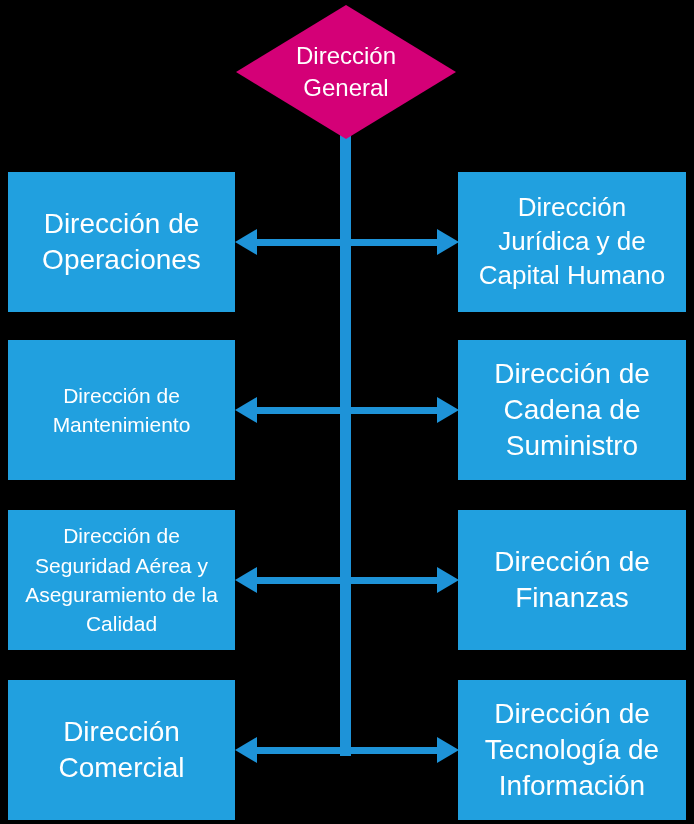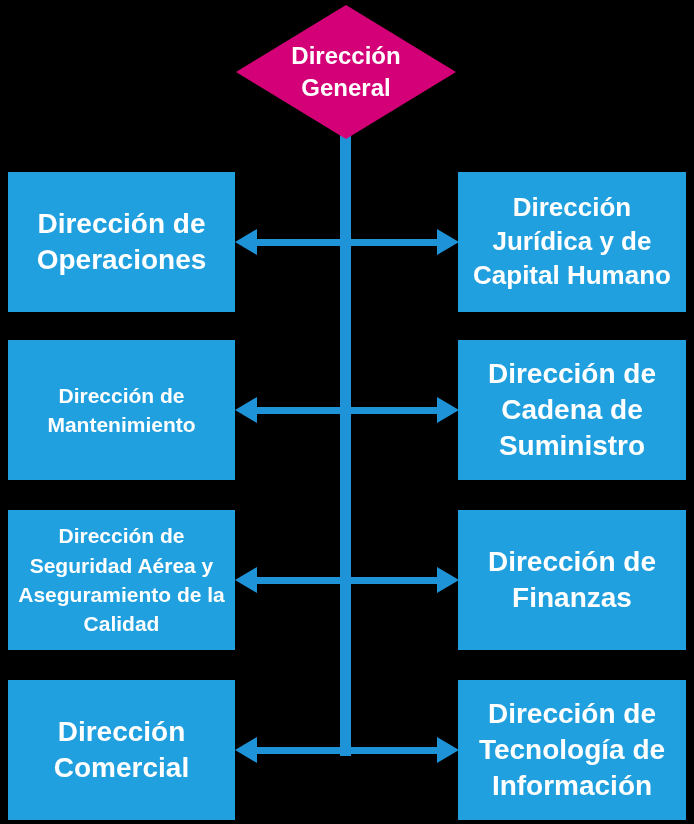--- a/index.html
+++ b/index.html
@@ -18,21 +18,21 @@
     display:flex;align-items:center;justify-content:center;
   }
   .diamond .node-label{font-size:24px;line-height:1.32;}
   
   .node{
     position:absolute;width:227px;height:140px;
     background:var(--node,#21A0DF);
     display:flex;align-items:center;justify-content:center;
   }
   .node-label{
-    color:var(--text,#fff);text-align:center;white-space:pre-line;font-weight:700;
+    color:var(--text,#fff);text-align:center;white-space:pre-line;font-weight:400;
   }
   .left{left:8px;}
   .right{left:458px;width:228px;}
   .r1{top:172px;} .r2{top:340px;} .r3{top:510px;} .r4{top:680px;}
   .text-lg{font-size:28px;line-height:1.28;}
   .text-md{font-size:26px;line-height:1.30;}
   .text-sm{font-size:21px;line-height:1.40;}
   
   .arrow{position:absolute;left:235px;width:224px;height:26px;display:flex;align-items:center;}
   .a1{top:229px;} .a2{top:397px;} .a3{top:567px;} .a4{top:737px;}

